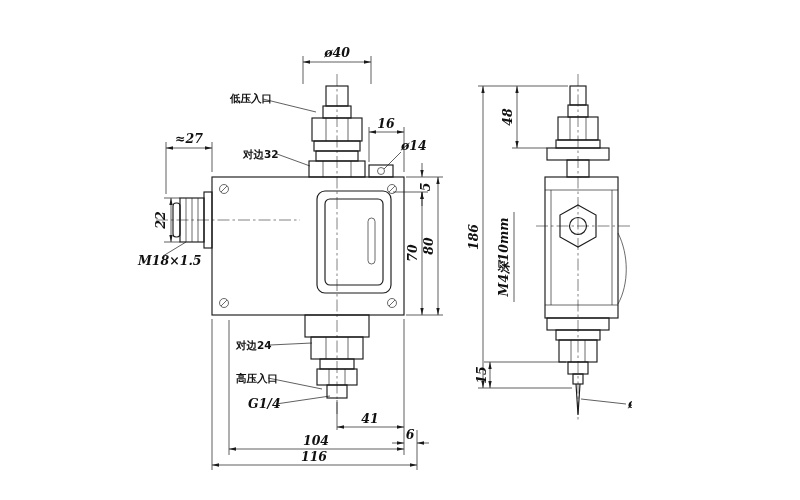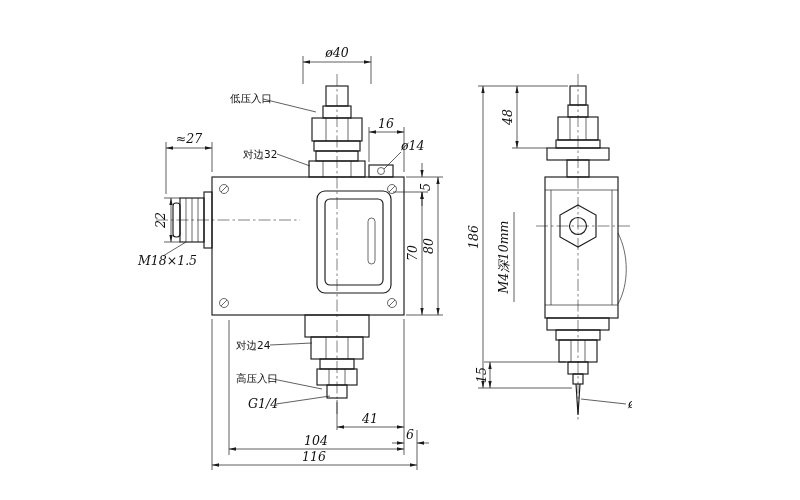--- a/index.html
+++ b/index.html
@@ -1,17 +1,17 @@
 <!DOCTYPE html>
 <html><head>
 <meta charset="utf-8">
 <style>
   html,body{margin:0;padding:0;background:#ffffff;}
   .page{position:relative;width:632px;height:500px;background:#ffffff;overflow:hidden;
-        font-family:"Liberation Serif", serif;}
+        font-family:"Liberation Serif", serif;font-weight:bold;}
   svg{display:block;}
   .o{fill:none;stroke:#1b1b1b;stroke-width:1.15;stroke-linejoin:miter;}
   .t{fill:none;stroke:#1b1b1b;stroke-width:0.65;}
   .dim{fill:none;stroke:#1b1b1b;stroke-width:0.7;}
   .cl{fill:none;stroke:#1b1b1b;stroke-width:0.55;stroke-dasharray:12 3 2.5 3;}
   text.lbl{font-family:"DejaVu Serif", serif;font-style:italic;font-size:12.5px;fill:#111;}
   text.cn{font-family:"DejaVu Sans", sans-serif;font-style:normal;font-size:10.5px;fill:#111;}
   .mid{text-anchor:middle;}
 </style>
 </head>

